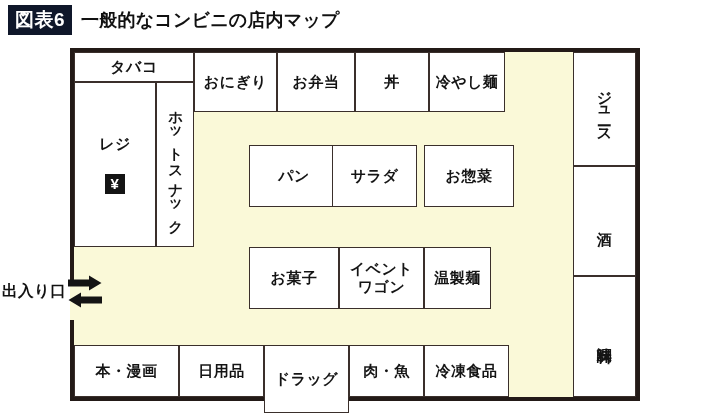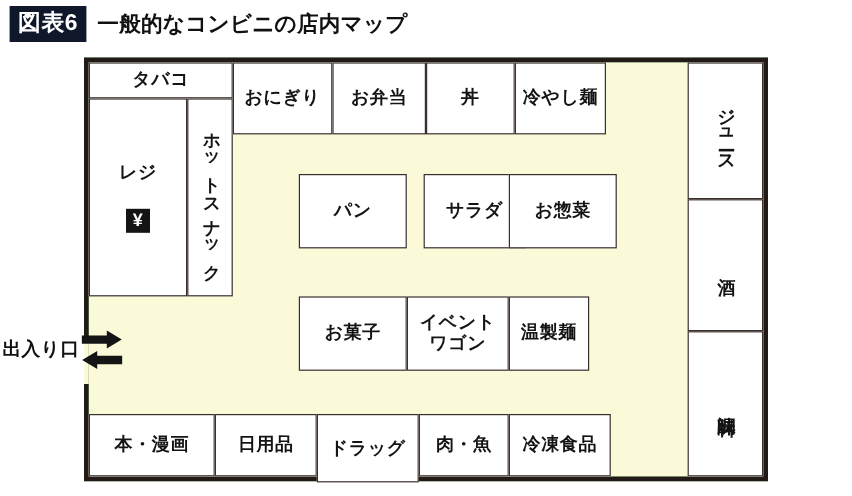--- a/index.html
+++ b/index.html
@@ -50,21 +50,21 @@
 
   
   #map-frame {
     position: absolute;
     left: 70px;
     top: 48px;
     width: 570px;
     height: 353px;
     box-sizing: border-box;
     border: 4px solid #231a17;
-    background: #15803d;
+    background: #bef264;
   }
   #floor {
     position: absolute;
     inset: 0;
     background: #faf9d8;
   }
 
   
   .shelf {
     position: absolute;
@@ -192,21 +192,21 @@
   <div class="shelf vert" style="left:499px; top:114px; width:63px; height:110px;">
     <span>酒</span>
   </div>
   <div class="shelf vert" style="left:499px; top:224px; width:63px; height:121px;">
     <span>調味料</span>
   </div>
 
   <div class="shelf" style="left:175px; top:93px; width:90px; height:62px;">
     <span>パン</span>
   </div>
-  <div class="shelf" style="left:258px; top:93px; width:85px; height:62px;margin-left:21px;">
+  <div class="shelf" style="left:258px; top:93px; width:85px; height:62px;">
     <span>サラダ</span>
   </div>
   <div class="shelf" style="left:350px; top:93px; width:90px; height:62px;">
     <span>お惣菜</span>
   </div>
 
   <div class="shelf" style="left:175px; top:195px; width:90px; height:62px;">
     <span>お菓子</span>
   </div>
   <div class="shelf twoline" style="left:265px; top:195px; width:85px; height:62px;">
@@ -218,21 +218,21 @@
   <div class="shelf" style="left:350px; top:195px; width:67px; height:62px;">
     <span>温製麺</span>
   </div>
 
   <div class="shelf" style="left:0px; top:293px; width:105px; height:52px;">
     <span>本・漫画</span>
   </div>
   <div class="shelf" style="left:105px; top:293px; width:85px; height:52px;">
     <span>日用品</span>
   </div>
-  <div class="shelf" style="left:190px; top:293px; width:85px; height:57px;">
+  <div class="shelf" style="left:190px; top:293px; width:85px; height:68px;">
     <span>ドラッグ</span>
   </div>
   <div class="shelf" style="left:275px; top:293px; width:75px; height:52px;">
     <span>肉・魚</span>
   </div>
   <div class="shelf" style="left:350px; top:293px; width:85px; height:52px;">
     <span>冷凍食品</span>
   </div>
 </div>
 

